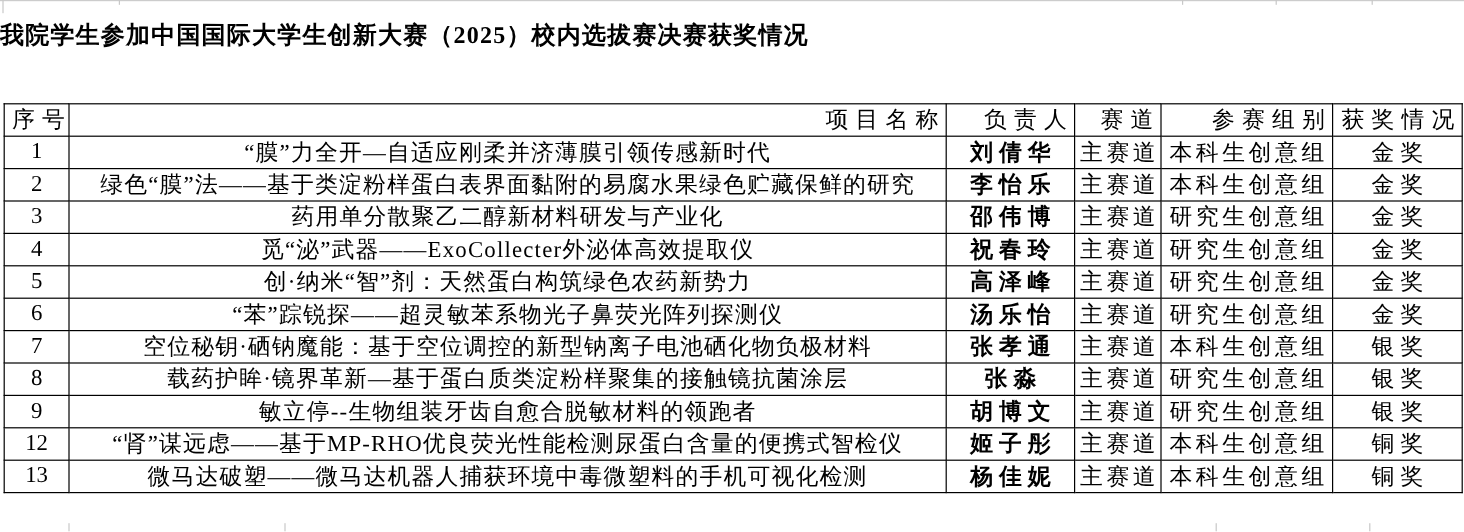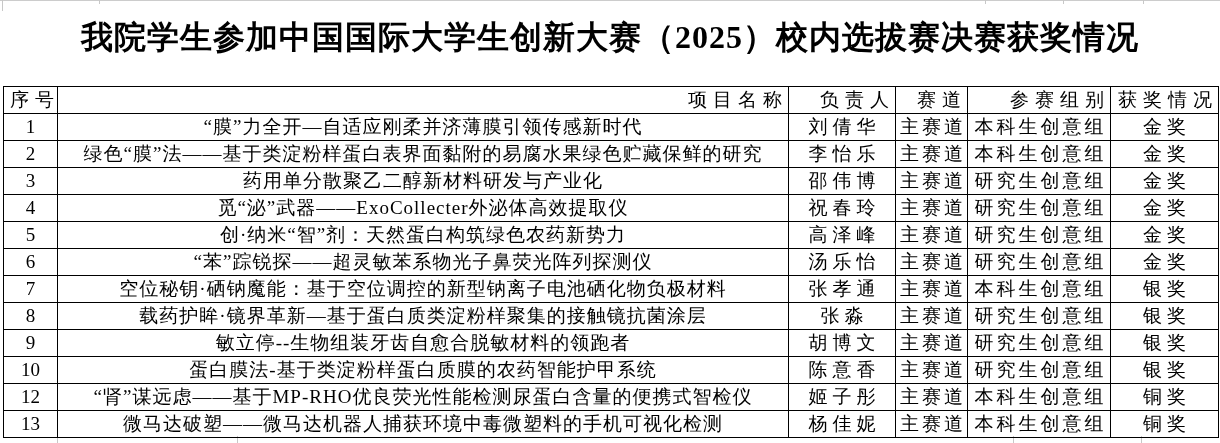--- a/index.html
+++ b/index.html
@@ -14,22 +14,21 @@
   
   .top-hairline {
     position: absolute; top: 0; left: 0;
     width: 1220px; height: 1px; background: #cccccc;
   }
   .grid-stub {
     position: absolute; width: 1px; background: #c8c8c8;
   }
   .title {
     position: absolute; top: 16px; left: 0; width: 1220px;
-    text-align: center;
-    font-size: 32px;
+    font-size: 20px;
     font-weight: bold;
     letter-spacing: 1px;
     white-space: nowrap;
   }
   table.awards {
     position: absolute; top: 86px; left: 3px;
     width: 1215px;
     border-collapse: collapse;
     table-layout: fixed;
   }
@@ -46,21 +45,21 @@
   .awards thead th { height: 26px; letter-spacing: 6px; text-indent: 6px; text-align: right; }
   .awards tbody td { height: 24.9px; }
   col.c-no      { width: 54px;  }
   col.c-project { width: 731px; }
   col.c-leader  { width: 107px; }
   col.c-track   { width: 72px;  }
   col.c-group   { width: 143px; }
   col.c-award   { width: 108px; }
   td.cell-no      { letter-spacing: 0; }
   td.cell-project { letter-spacing: 1px; text-align: center; }
-  td.cell-leader  { letter-spacing: 5px; text-indent: 5px; }
+  td.cell-leader  { letter-spacing: 5px; text-indent: 5px; font-weight: bold; }
   td.cell-track   { letter-spacing: 3px; text-indent: 3px; }
   td.cell-group   { letter-spacing: 3px; text-indent: 3px; }
   td.cell-award   { letter-spacing: 5px; text-indent: 5px; }
 </style>
 </head>
 <body>
 
 <div class="top-hairline"></div>
 <div class="grid-stub" style="left:2px;   top:0; height:11px;"></div>
 <div class="grid-stub" style="left:99px;  top:0; height:4px;"></div>
@@ -160,28 +159,20 @@
       </tr>
       <tr>
         <td class="cell-no">9</td>
         <td class="cell-project">敏立停--生物组装牙齿自愈合脱敏材料的领跑者</td>
         <td class="cell-leader">胡博文</td>
         <td class="cell-track">主赛道</td>
         <td class="cell-group">研究生创意组</td>
         <td class="cell-award">银奖</td>
       </tr>
       <tr>
-        <td class="cell-no">10</td>
-        <td class="cell-project">蛋白膜法-基于类淀粉样蛋白质膜的农药智能护甲系统</td>
-        <td class="cell-leader">陈意香</td>
-        <td class="cell-track">主赛道</td>
-        <td class="cell-group">研究生创意组</td>
-        <td class="cell-award">银奖</td>
-      </tr>
-      <tr>
         <td class="cell-no">12</td>
         <td class="cell-project">“肾”谋远虑——基于MP-RHO优良荧光性能检测尿蛋白含量的便携式智检仪</td>
         <td class="cell-leader">姬子彤</td>
         <td class="cell-track">主赛道</td>
         <td class="cell-group">本科生创意组</td>
         <td class="cell-award">铜奖</td>
       </tr>
       <tr>
         <td class="cell-no">13</td>
         <td class="cell-project">微马达破塑——微马达机器人捕获环境中毒微塑料的手机可视化检测</td>

